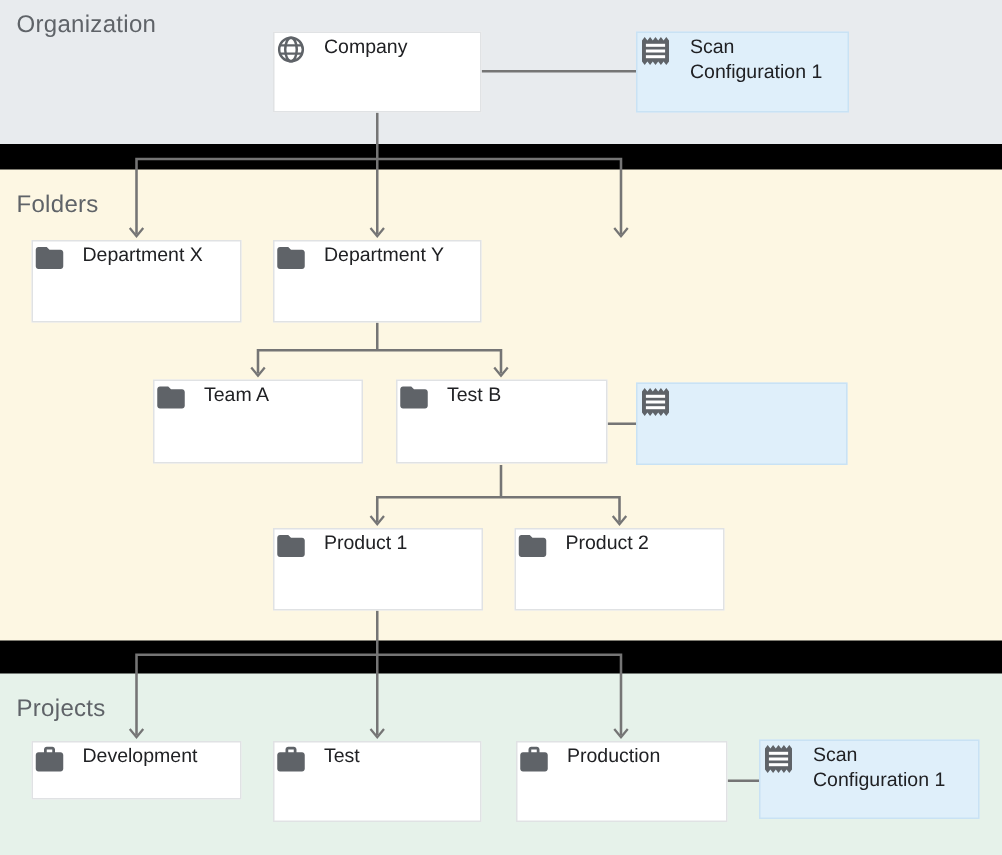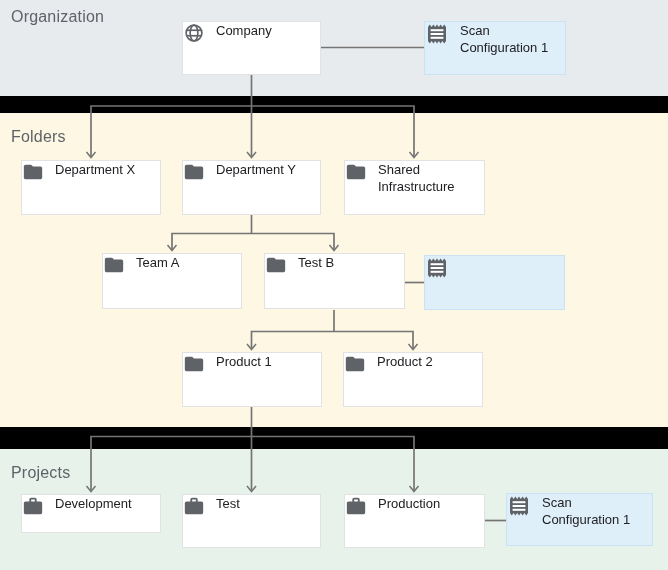--- a/index.html
+++ b/index.html
@@ -125,26 +125,20 @@
         <use href="#i-folder"></use>
       </svg>
     <span class="lbl">Department X</span>
   </div>
   <div class="node" style="left:182px;top:160px;width:139px;height:55px">
     <svg class="ic">
         <use href="#i-folder"></use>
       </svg>
     <span class="lbl">Department Y</span>
   </div>
-  <div class="node" style="left:344px;top:160px;width:141px;height:55px">
-    <svg class="ic">
-        <use href="#i-folder"></use>
-      </svg>
-    <span class="lbl">Shared Infrastructure</span>
-  </div>
 
   <div class="node" style="left:102px;top:253px;width:140px;height:56px">
     <svg class="ic">
         <use href="#i-folder"></use>
       </svg>
     <span class="lbl">Team A</span>
   </div>
   <div class="node" style="left:264px;top:253px;width:141px;height:56px">
     <svg class="ic">
         <use href="#i-folder"></use>

